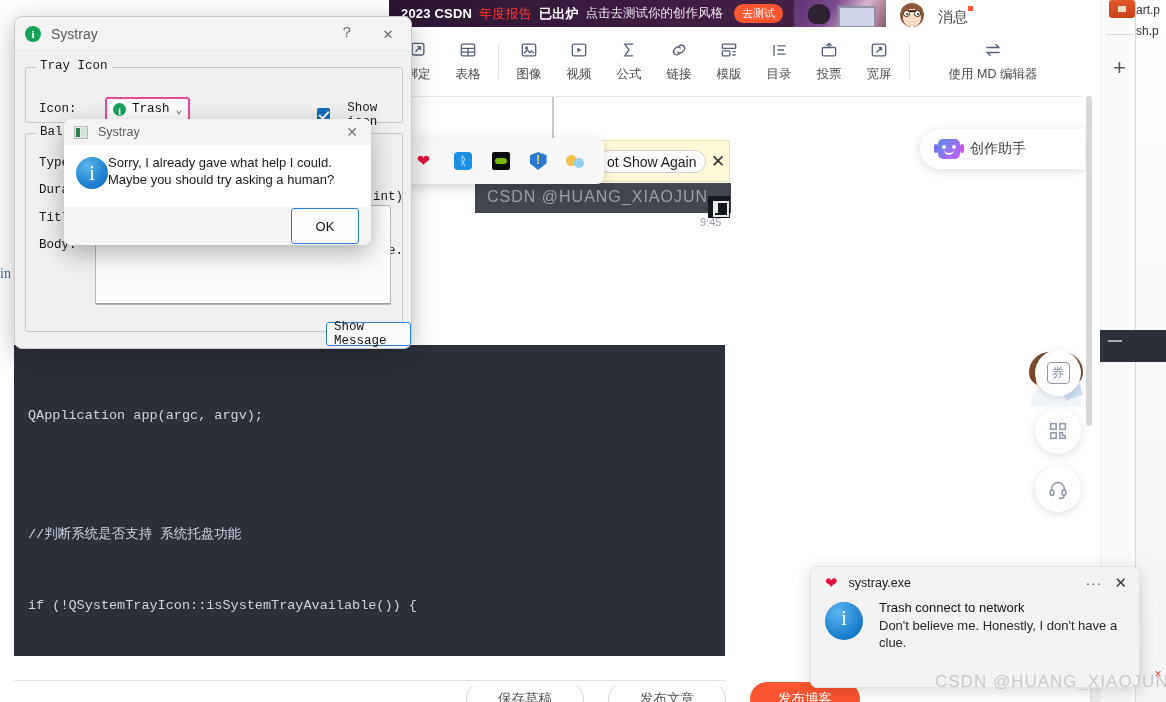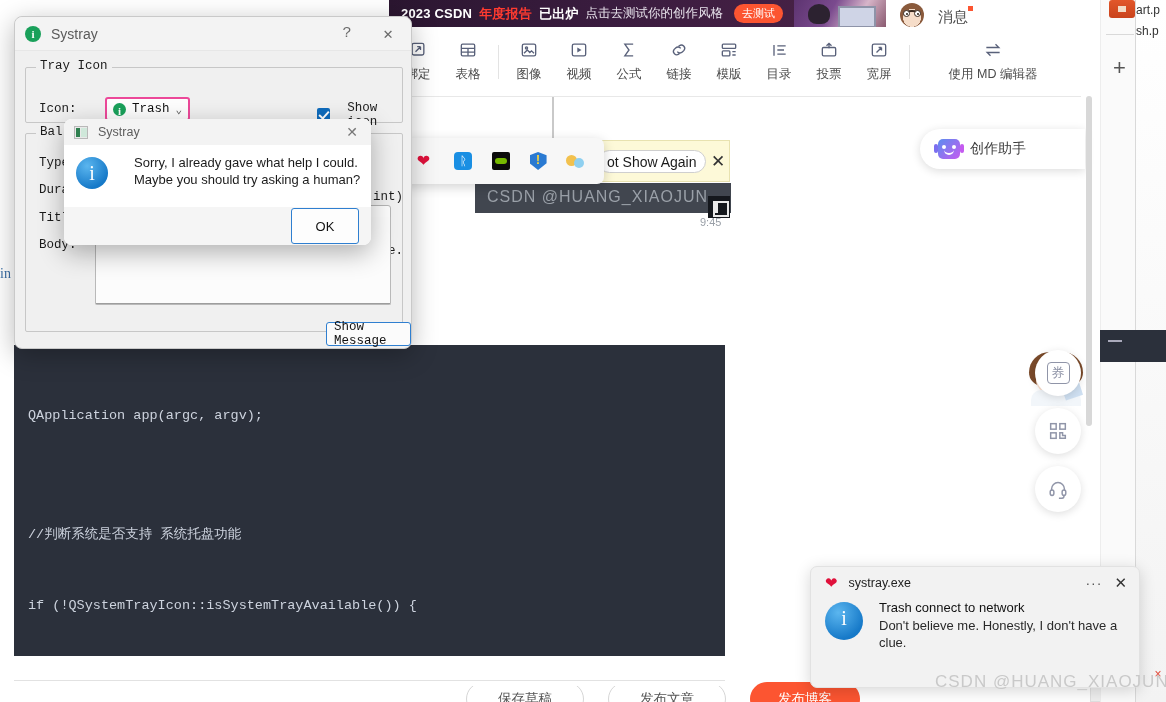--- a/index.html
+++ b/index.html
@@ -15,21 +15,21 @@
   #csdn-page { position:absolute; inset:0; background:#ffffff; }
 
   
   #csdn-banner {
     position:absolute; left:389px; top:0; width:497px; height:27px;
     background:linear-gradient(90deg,#2b1630 0%,#3a1c3f 45%,#4b2347 100%);
     display:flex; align-items:center; gap:7px; padding-left:12px;
     overflow:hidden; white-space:nowrap;
   }
   #csdn-banner .b-txt { color:#fff; font-size:13px; font-weight:bold; letter-spacing:.2px; }
-  #csdn-banner .b-red { color:#ff3b30; font-weight:bold; }
+  #csdn-banner .b-red { color:#ff3b30; font-weight:normal; }
   #csdn-banner .b-sub { color:#e8e3ec; font-size:12.5px; font-weight:normal; }
   #csdn-banner .b-btn {
     background:#fc5531; color:#fff; font-size:11px; border-radius:10px;
     padding:2px 8px; margin-left:4px;
   }
   #csdn-banner .b-art {
     position:absolute; right:0; top:0; width:92px; height:27px;
     background:linear-gradient(120deg,#5d3470,#7a4a8e 40%,#d7b5c9 70%,#8a5a70);
   }
   #csdn-banner .b-art::before{
@@ -259,21 +259,21 @@
   #msgbox-titlebar { height:26px; background:#f3f3f3; display:flex; align-items:center;
     padding:0 2px 0 10px; }
   .qmb-icon { width:14px; height:13px; background:#e9e9e9; border:1px solid #b8b8b8;
     position:relative; flex:0 0 auto; }
   .qmb-icon::before{ content:""; position:absolute; left:1px; top:1px; width:4px; height:9px;
     background:#2f7f4f; }
   .qmb-icon::after{ content:""; position:absolute; left:6px; top:1px; width:6px; height:9px;
     background:#cfe8da; }
   #msgbox-title { margin-left:10px; font-size:12.5px; color:#5d5d5d; }
   #msgbox-close { margin-left:auto; width:34px; text-align:center; font-size:14px; color:#777; }
-  #msgbox-body { height:62px; padding:9px 0 0 12px; display:flex; gap:26px; background:#fff; }
+  #msgbox-body { height:62px; padding:9px 0 0 12px; display:flex; gap:0; background:#fff; }
   .info-circle { width:32px; height:32px; border-radius:50%;
     background:radial-gradient(circle at 35% 28%, #5bb6ef, #1679c8 72%);
     position:relative; flex:0 0 auto; margin-top:3px; }
   .info-circle::after{ content:"i"; position:absolute; inset:0; text-align:center; line-height:32px;
     color:#fff; font-size:20px; font-family:"Liberation Serif", serif; }
   #msgbox-text { font-size:13px; color:#1b1b1b; line-height:17px; }
   #msgbox-footer { height:38px; background:#f5f5f5; display:flex; align-items:center;
     justify-content:flex-end; padding-right:12px; }
   #ok-button { width:68px; height:36px; background:#fdfdfd; border:1px solid #2f7fd0;
     border-radius:3px; font-size:13px; color:#111; display:flex; align-items:center;

